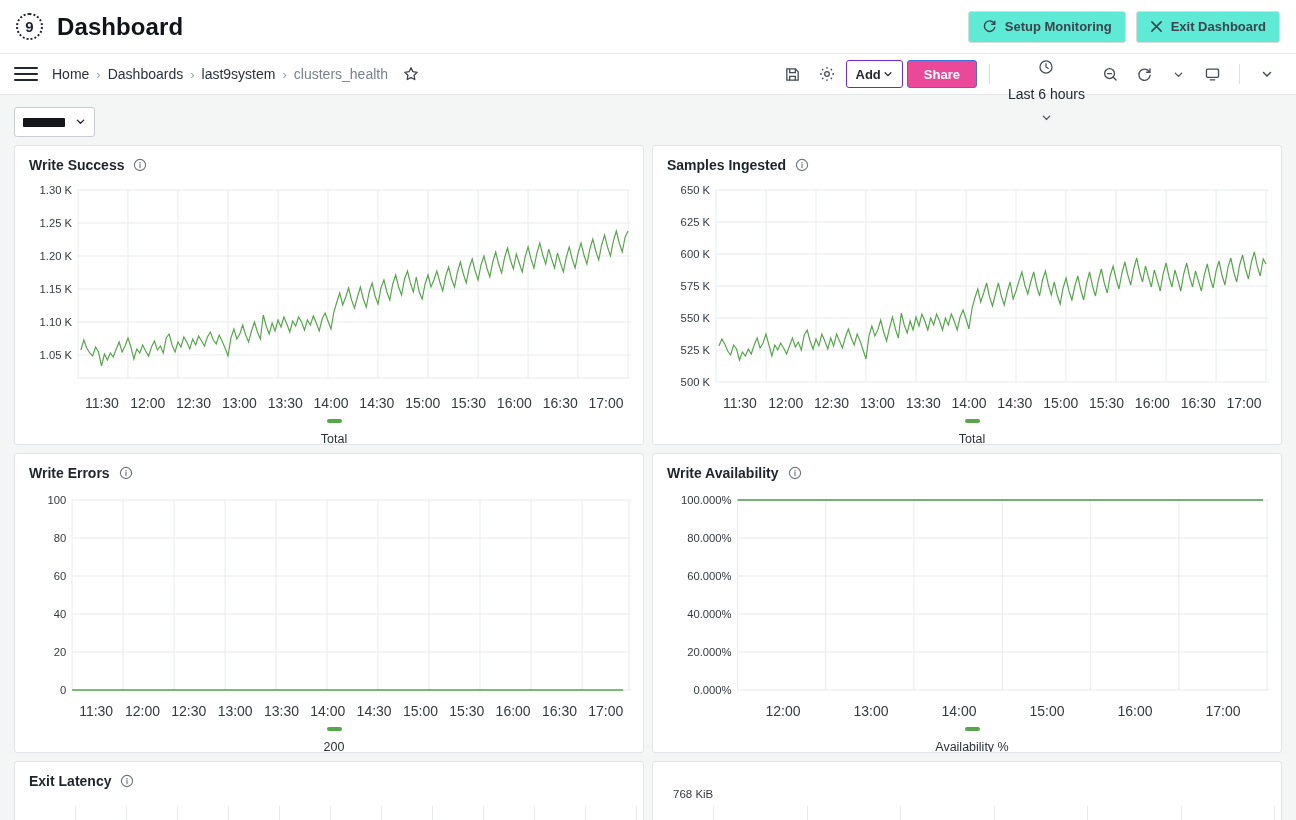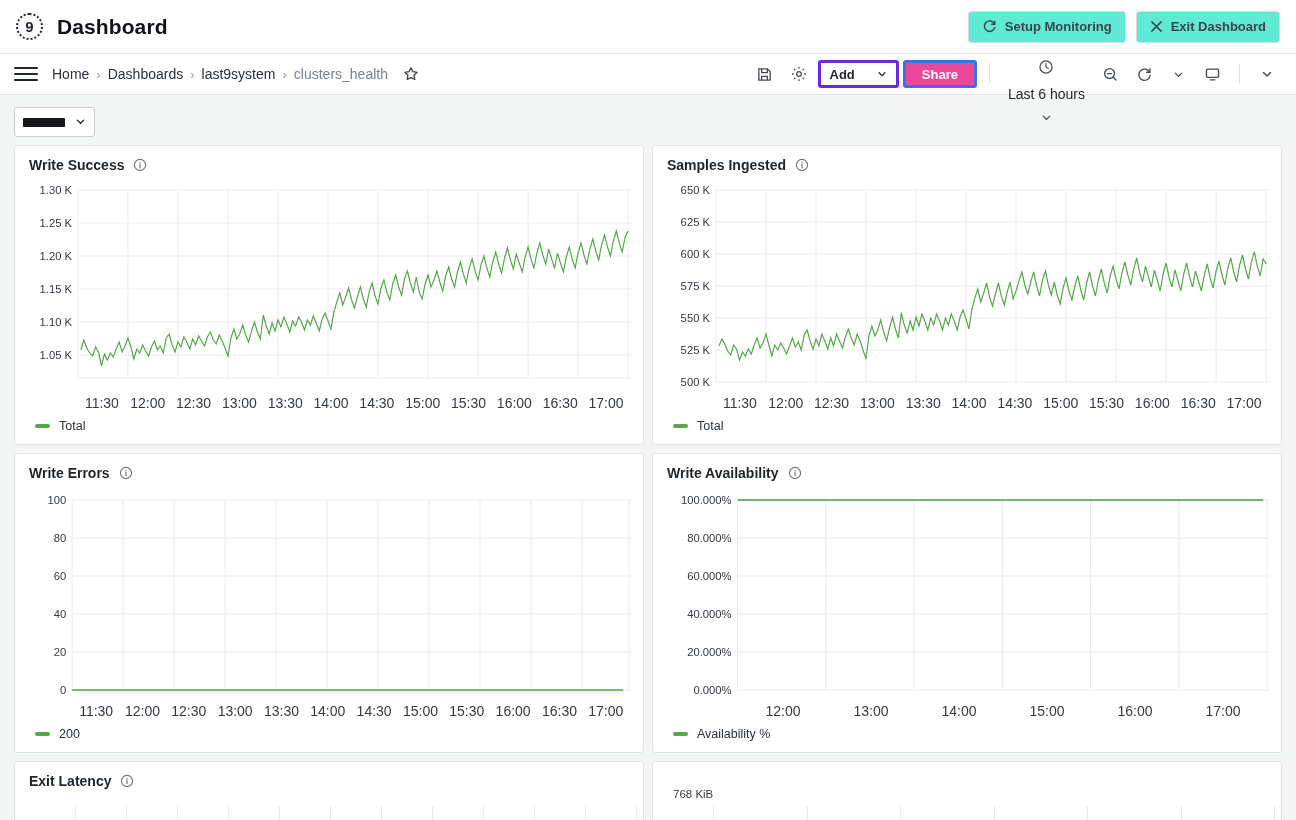--- a/index.html
+++ b/index.html
@@ -19,21 +19,21 @@
     padding: 0 16px;
   }
   .brand { display: flex; align-items: center; gap: 14px; }
   .logo-mark {
     width: 27px; height: 27px; border-radius: 50%;
     border: 2px dotted #1f2430;
     display: flex; align-items: center; justify-content: center;
     font-size: 15px; font-weight: 700; color: #1f2430;
     line-height: 1;
   }
-  .app-title { font-size: 21px; font-weight: 600; color: #111318; letter-spacing: .1px; }
+  .app-title { font-size: 24px; font-weight: 600; color: #111318; letter-spacing: .1px; }
   .header-spacer { flex: 1; }
   .header-actions { display: flex; align-items: center; gap: 10px; }
   .hbtn {
     height: 32px; padding: 0 13px;
     display: inline-flex; align-items: center; gap: 8px;
     background: #5eead4; border: 1px solid #d8dade; border-radius: 3px;
     font-size: 13px; font-weight: 600; color: #3d4450;
     cursor: pointer; white-space: nowrap;
   }
   .hbtn svg { display: block; }
@@ -53,23 +53,23 @@
   .crumb-sep { color: #9aa0a8; font-size: 13px; }
   .star-btn { margin-left: 8px; cursor: pointer; display: flex; }
   .nav-spacer { flex: 1; }
   .tools { display: flex; align-items: center; gap: 4px; }
   .ticon {
     width: 30px; height: 30px; border-radius: 3px;
     display: inline-flex; align-items: center; justify-content: center;
     cursor: pointer; color: #464c57;
   }
   .tbtn {
-    height: 28px; padding: 0 9px; border: 3px solid #6d28d9; border-radius: 3px;
+    height: 28px; padding: 0 9px; border: 1px solid #6d28d9; border-radius: 3px;
     background: #fff; font-size: 13px; font-weight: 600; color: #24292f;
-    display: inline-flex; align-items: center; gap: 22px; cursor: pointer;
+    display: inline-flex; align-items: center; gap: 2px; cursor: pointer;
   }
   .tbtn.primary { background: #ec4899; border-color:#3b73de; color: #fff; height: 28px; padding: 0 16px;}
   .vsep { width: 1px; height: 20px; background: #dcdee1; margin: 0 8px; }
   .time-pick {
     height: 30px; display: inline-flex; align-items: center; gap: 8px;
     padding: 0 6px; font-size: 14px; color: #24292f; cursor: pointer; flex-direction: column;
   }
 
   
   .var-row { padding: 12px 14px 8px 14px; display: flex; gap: 10px; }
@@ -96,21 +96,21 @@
   .info-ico { color: #6d737c; display: flex; }
 
   .plot { position: relative; width: 100%; height: 212px; margin-top: 6px; }
   .plot svg { display: block; width: 100%; height: 100%; }
 
   .xaxis { display: flex; padding-left: 54px; padding-right: 4px; margin-top: 1px; }
   .xaxis span {
     flex: 1; text-align: center; font-size: 14px; color: #353a42;
     white-space: nowrap;
   }
-  .legend { display: flex; align-items: center; gap: 9px; padding: 8px 0 0 10px; }
+  .legend { display: flex; align-items: center; gap: 9px; padding: 8px 0 0 10px; flex-direction: column; }
   .legend-swatch { width: 15px; height: 4px; border-radius: 2px; background: #56a64b; }
   .legend-label { font-size: 12.5px; color: #2b313b; }
 
   .partial-hint { font-size: 11.5px; color: #353a42; padding-left: 10px; margin-top: 18px; }
   .partial-grid { position:absolute; left:60px; right:6px; top:44px; height:26px;
     display:flex; justify-content:space-between; }
   .partial-grid i { width:1px; background:#e9ebed; display:block; }
 </style>
 </head>
 <body>

